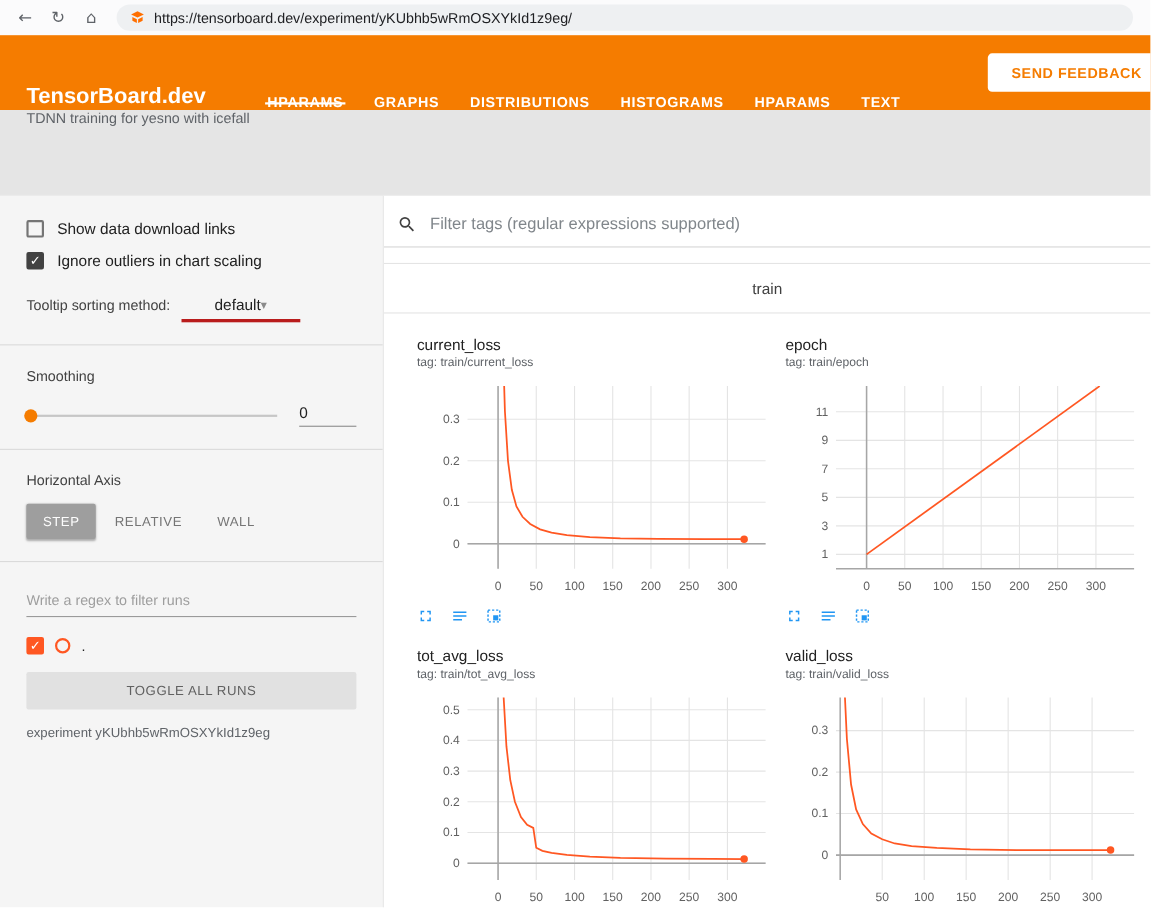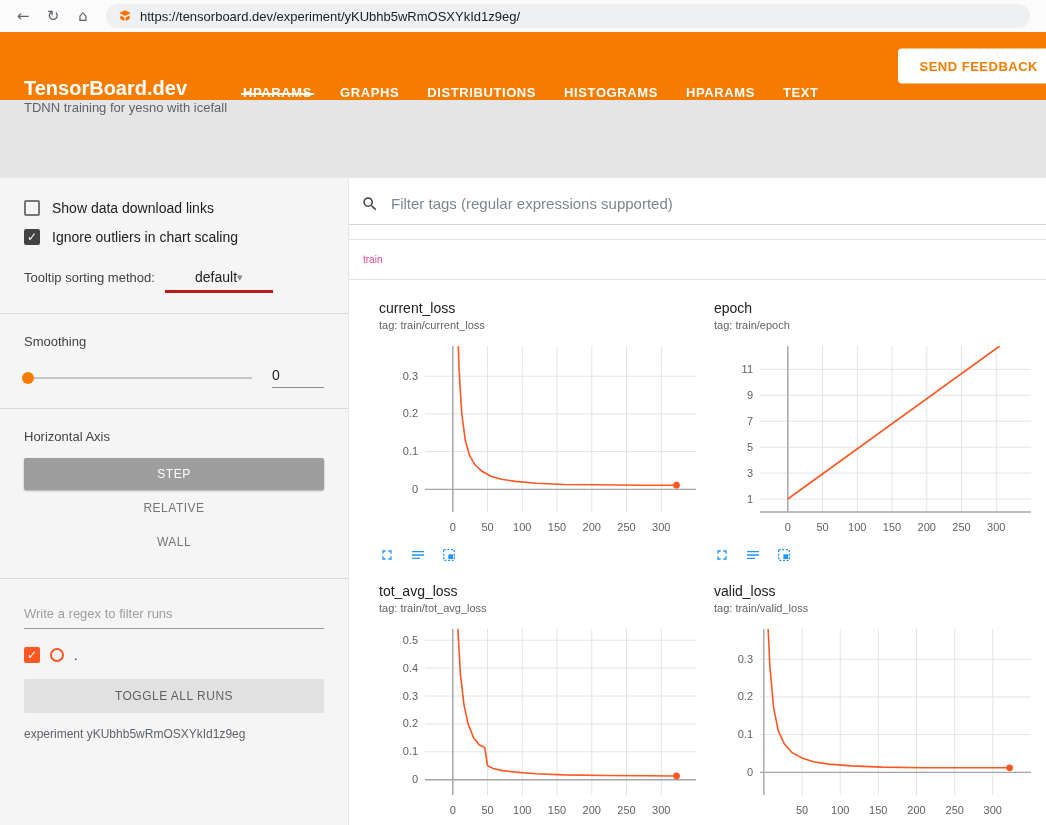--- a/index.html
+++ b/index.html
@@ -42,38 +42,38 @@
   .tooltip-row { display:flex; align-items:baseline; gap:10px; margin:24px 0 2px; }
   .small-label { font-size:13px; color:#424242; }
   .select-box { width:108px; border-bottom:3px solid #b91c1c; display:flex; justify-content:center; align-items:center; padding-bottom:5px; cursor:pointer; }
   .select-value { font-size:14px; color:#212121; }
   .caret { font-size:11px; color:#8a8a8a; }
   .divider { border:none; border-top:1px solid #dadada; margin:20px -24px; }
   .slider-row { display:flex; align-items:center; gap:20px; margin-top:18px; }
   .slider-track { flex:1; height:2px; background:#c6c6c6; position:relative; cursor:pointer; }
   .slider-thumb { position:absolute; left:0; top:50%; transform:translate(-2px,-50%); width:12px; height:12px; border-radius:50%; background:#f57c00; cursor:grab; }
   .slider-value { width:52px; border-bottom:1px solid #8d8d8d; padding-bottom:4px; font-size:14px; color:#212121; cursor:text; }
-  .axis-btn-row { display:flex; gap:2px; margin-top:14px;flex-direction:column; }
+  .axis-btn-row { display:flex; gap:2px; margin-top:14px; }
   .axis-btn { border:none; background:transparent; font-family:inherit; font-size:12px; letter-spacing:.5px; color:#757575; padding:9px 15px; border-radius:2px; cursor:pointer; }
   .axis-btn.active { background:#9e9e9e; color:#fdfdfd; box-shadow:0 1px 2px rgba(0,0,0,.3); }
   .runs-filter-input { display:block; width:100%; border:none; outline:none; background:transparent; border-bottom:1px solid #9a9a9a; padding:7px 0; font-family:inherit; font-size:13px; color:#212121; margin-top:12px; }
   .runs-filter-input::placeholder { color:#9e9e9e; }
   .run-row { display:flex; align-items:center; gap:10px; margin-top:18px; }
   .run-circle { width:14px; height:14px; min-width:14px; border:2px solid #ff5722; border-radius:50%; cursor:pointer; }
   .run-name { font-size:13px; color:#212121; }
   .toggle-all-btn { margin-top:16px; width:100%; border:none; background:#e1e1e1; color:#616161; font-family:inherit; font-size:12px; letter-spacing:.5px; padding:10px 0; border-radius:2px; cursor:pointer; }
   .exp-id { margin-top:14px; font-size:12px; color:#5f6368; }
 
   
   .main { flex:1; background:#fff; overflow:hidden; position:relative; }
   .filter-row { display:flex; align-items:center; gap:10px; padding:16px 16px 11px 12px; border-bottom:1px solid #d6d6d6; }
   .filter-input { flex:1; border:none; outline:none; background:transparent; font-family:inherit; font-size:15px; color:#424242; }
   .filter-input::placeholder { color:#80868b; }
   .card { margin-top:14px; border-top:1px solid #e4e4e4; }
-  .card-header { padding:14px; font-size:10px; color:#ec4899; border-bottom:1px solid #e4e4e4; cursor:pointer; }
+  .card-header { padding:14px; font-size:14px; color:#404040; border-bottom:1px solid #e4e4e4; cursor:pointer;text-align:center; }
   .charts { display:grid; grid-template-columns:325px 325px; column-gap:10px; row-gap:20px; padding:20px 14px 0 30px; }
   .chart-title { font-size:14px; color:#212121; }
   .chart-tag { font-size:11px; color:#5f6368; margin:3px 0 9px; }
   svg.plot { display:block; }
   svg.plot .tick { font-size:11px; fill:#616161; font-family:"Liberation Sans",sans-serif; }
   .chart-toolbar { display:flex; align-items:center; gap:15px; margin-top:7px; color:#2196f3; }
   .tb-icon { cursor:pointer; display:inline-flex; }
 </style>
 </head>
 <body>

